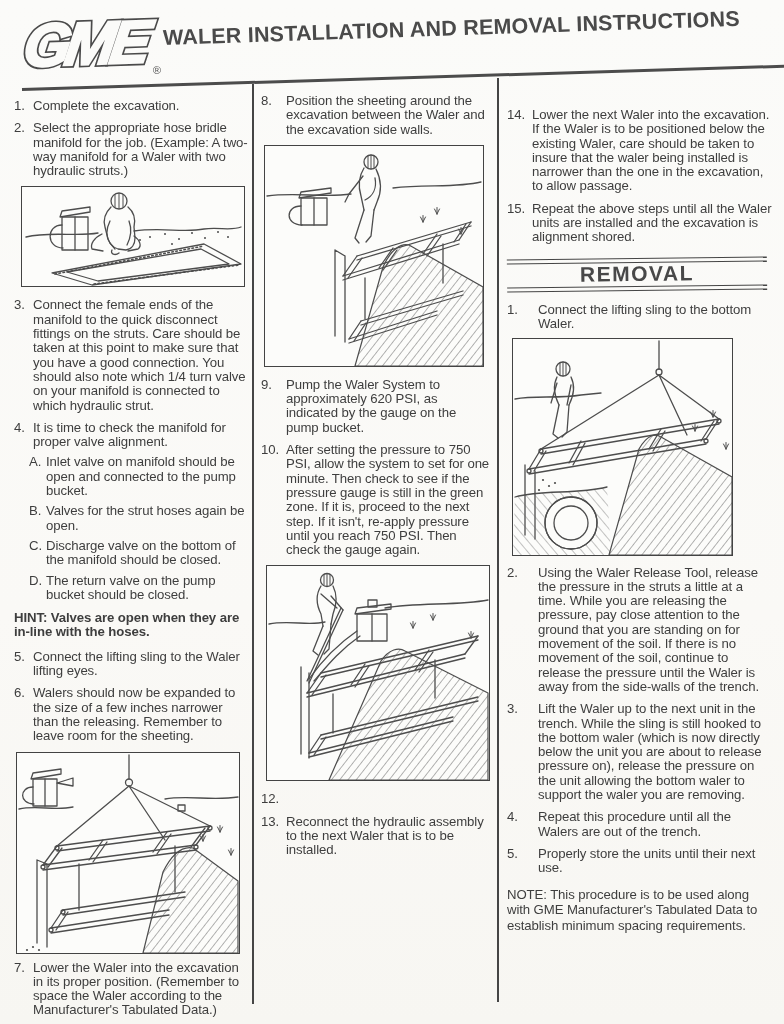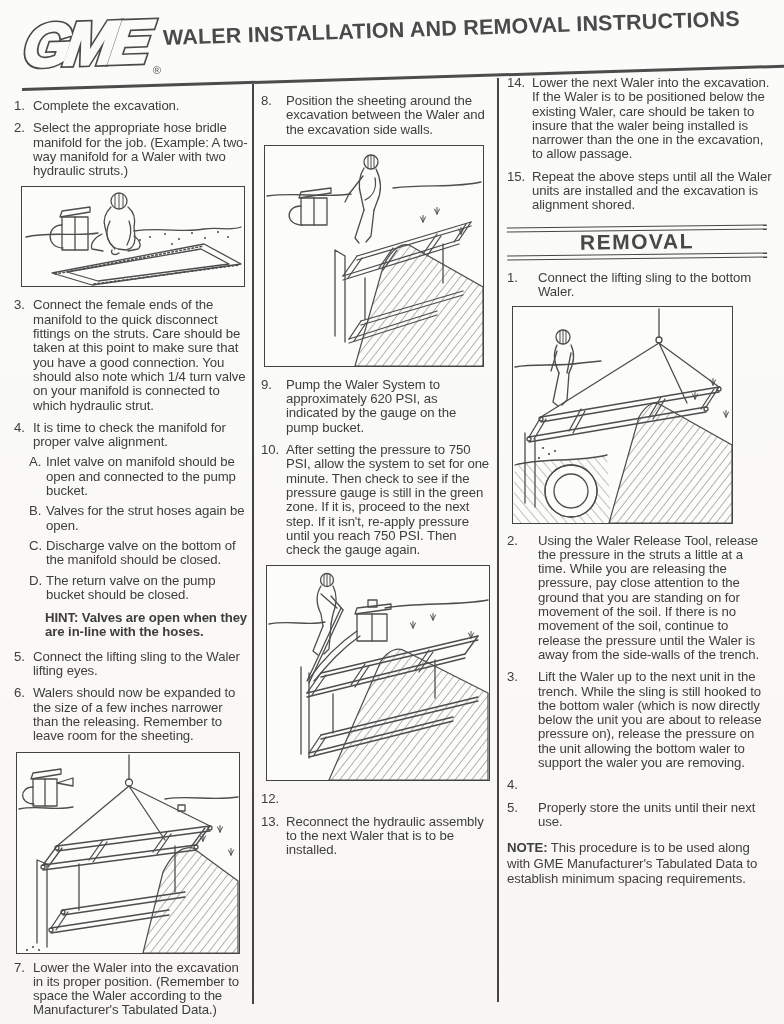--- a/index.html
+++ b/index.html
@@ -19,51 +19,51 @@
     position:absolute;left:22px;top:88px;width:764px;height:3px;background:#4c4c4c;
     transform:rotate(-1.75deg);transform-origin:left center;
   }
   
   .divider{position:absolute;width:2px;background:#454545;}
   .divider-1{left:252px;top:84px;height:920px;}
   .divider-2{left:497px;top:78px;height:924px;}
   .col{position:absolute;font-size:13.2px;line-height:14.3px;letter-spacing:-.1px;}
   .col-1{left:14px;top:99px;width:237px;}
   .col-2{left:261px;top:94px;width:231px;}
-  .col-3{left:507px;top:76px;width:266px;}
+  .col-3{left:507px;top:108px;width:266px;}
   .step{display:flex;margin-bottom:8px;}
   .step .num{flex:0 0 19px;}
   .col-2 .step .num,.col-3 .step .num{flex:0 0 25px;}
   .removal-steps .step .num{flex:0 0 31px;}
   .step .txt{flex:1;}
   .substeps{margin:6px 0 0 15px;}
   .substep{display:flex;margin-bottom:6px;}
   .substep .num{flex:0 0 17px;}
-  .hint{font-weight:bold;margin:9px 0 10px 31px;}
+  .hint{font-weight:bold;margin:9px 0 10px 0;}
   
   .fig{border:1.7px solid #434343;background:#fcfcfa;margin:3px 0 11px 0;}
   .fig svg{display:block;}
   .fig-a{width:222px;margin-left:7px;}
   .fig-b{width:222px;margin-left:2px;margin-bottom:7px;}
   .fig-c{width:218px;margin-left:3px;}
   .fig-d{width:222px;margin-left:5px;}
   .fig-e{width:219px;margin-left:5px;margin-bottom:10px;}
   .art{stroke:#4d4d4d;stroke-width:1.3;fill:none;stroke-linecap:round;stroke-linejoin:round;}
   .art .thin{stroke-width:1;}
   .art .soil{fill:url(#hatch);stroke-width:1.2;}
   .art .soil2{fill:url(#hatch2);stroke:none;}
   .art .dot{fill:#4d4d4d;stroke:none;}
   .art .knock{fill:#fcfcfa;}
   .art .dash{stroke-dasharray:1.5 2.6;stroke-width:1.6;}
   
   .removal-head{margin:13px 6px 12px 0;transform:rotate(-.7deg);}
   .dbl-rule{height:3px;border-top:1.5px solid #454545;border-bottom:1.5px solid #454545;}
   .removal-title{text-align:center;font-size:21px;font-weight:bold;letter-spacing:1.5px;color:#484848;padding:4px 0 5px;}
   .note{margin-top:11px;line-height:15.6px;}
-  .note .b{font-weight:bold;}
+  .note .b{font-weight:normal;}
 </style>
 </head>
 <body>
 
 <div class="page">
 
   <svg width="0" height="0" style="position:absolute" aria-hidden="true">
     <defs>
       <pattern id="hatch" width="6.5" height="6.5" patternUnits="userSpaceOnUse" patternTransform="rotate(38)">
         <line x1="0" y1="0" x2="0" y2="6.5" stroke="#5a5a5a" stroke-width="0.9"></line>
@@ -383,20 +383,21 @@
       <div class="step">
         <span class="num">2.</span>
         <span class="txt">Using the Waler Release Tool, release the pressure in the struts a little at a time. While you are releasing the pressure, pay close attention to the ground that you are standing on for movement of the soil. If there is no movement of the soil, continue to release the pressure until the Waler is away from the side-walls of the trench.</span>
       </div>
       <div class="step">
         <span class="num">3.</span>
         <span class="txt">Lift the Waler up to the next unit in the trench. While the sling is still hooked to the bottom waler (which is now directly below the unit you are about to release pressure on), release the pressure on the unit allowing the bottom waler to support the waler you are removing.</span>
       </div>
       <div class="step">
         <span class="num">4.</span>
+        <span class="txt">Repeat this procedure until all the Walers are out of the trench.</span>
       </div>
       <div class="step">
         <span class="num">5.</span>
         <span class="txt">Properly store the units until their next use.</span>
       </div>
     </div>
 
     <div class="note">
       <span class="b">NOTE:</span>
       <span>This procedure is to be used along with GME Manufacturer's Tabulated Data to establish minimum spacing requirements.</span>

